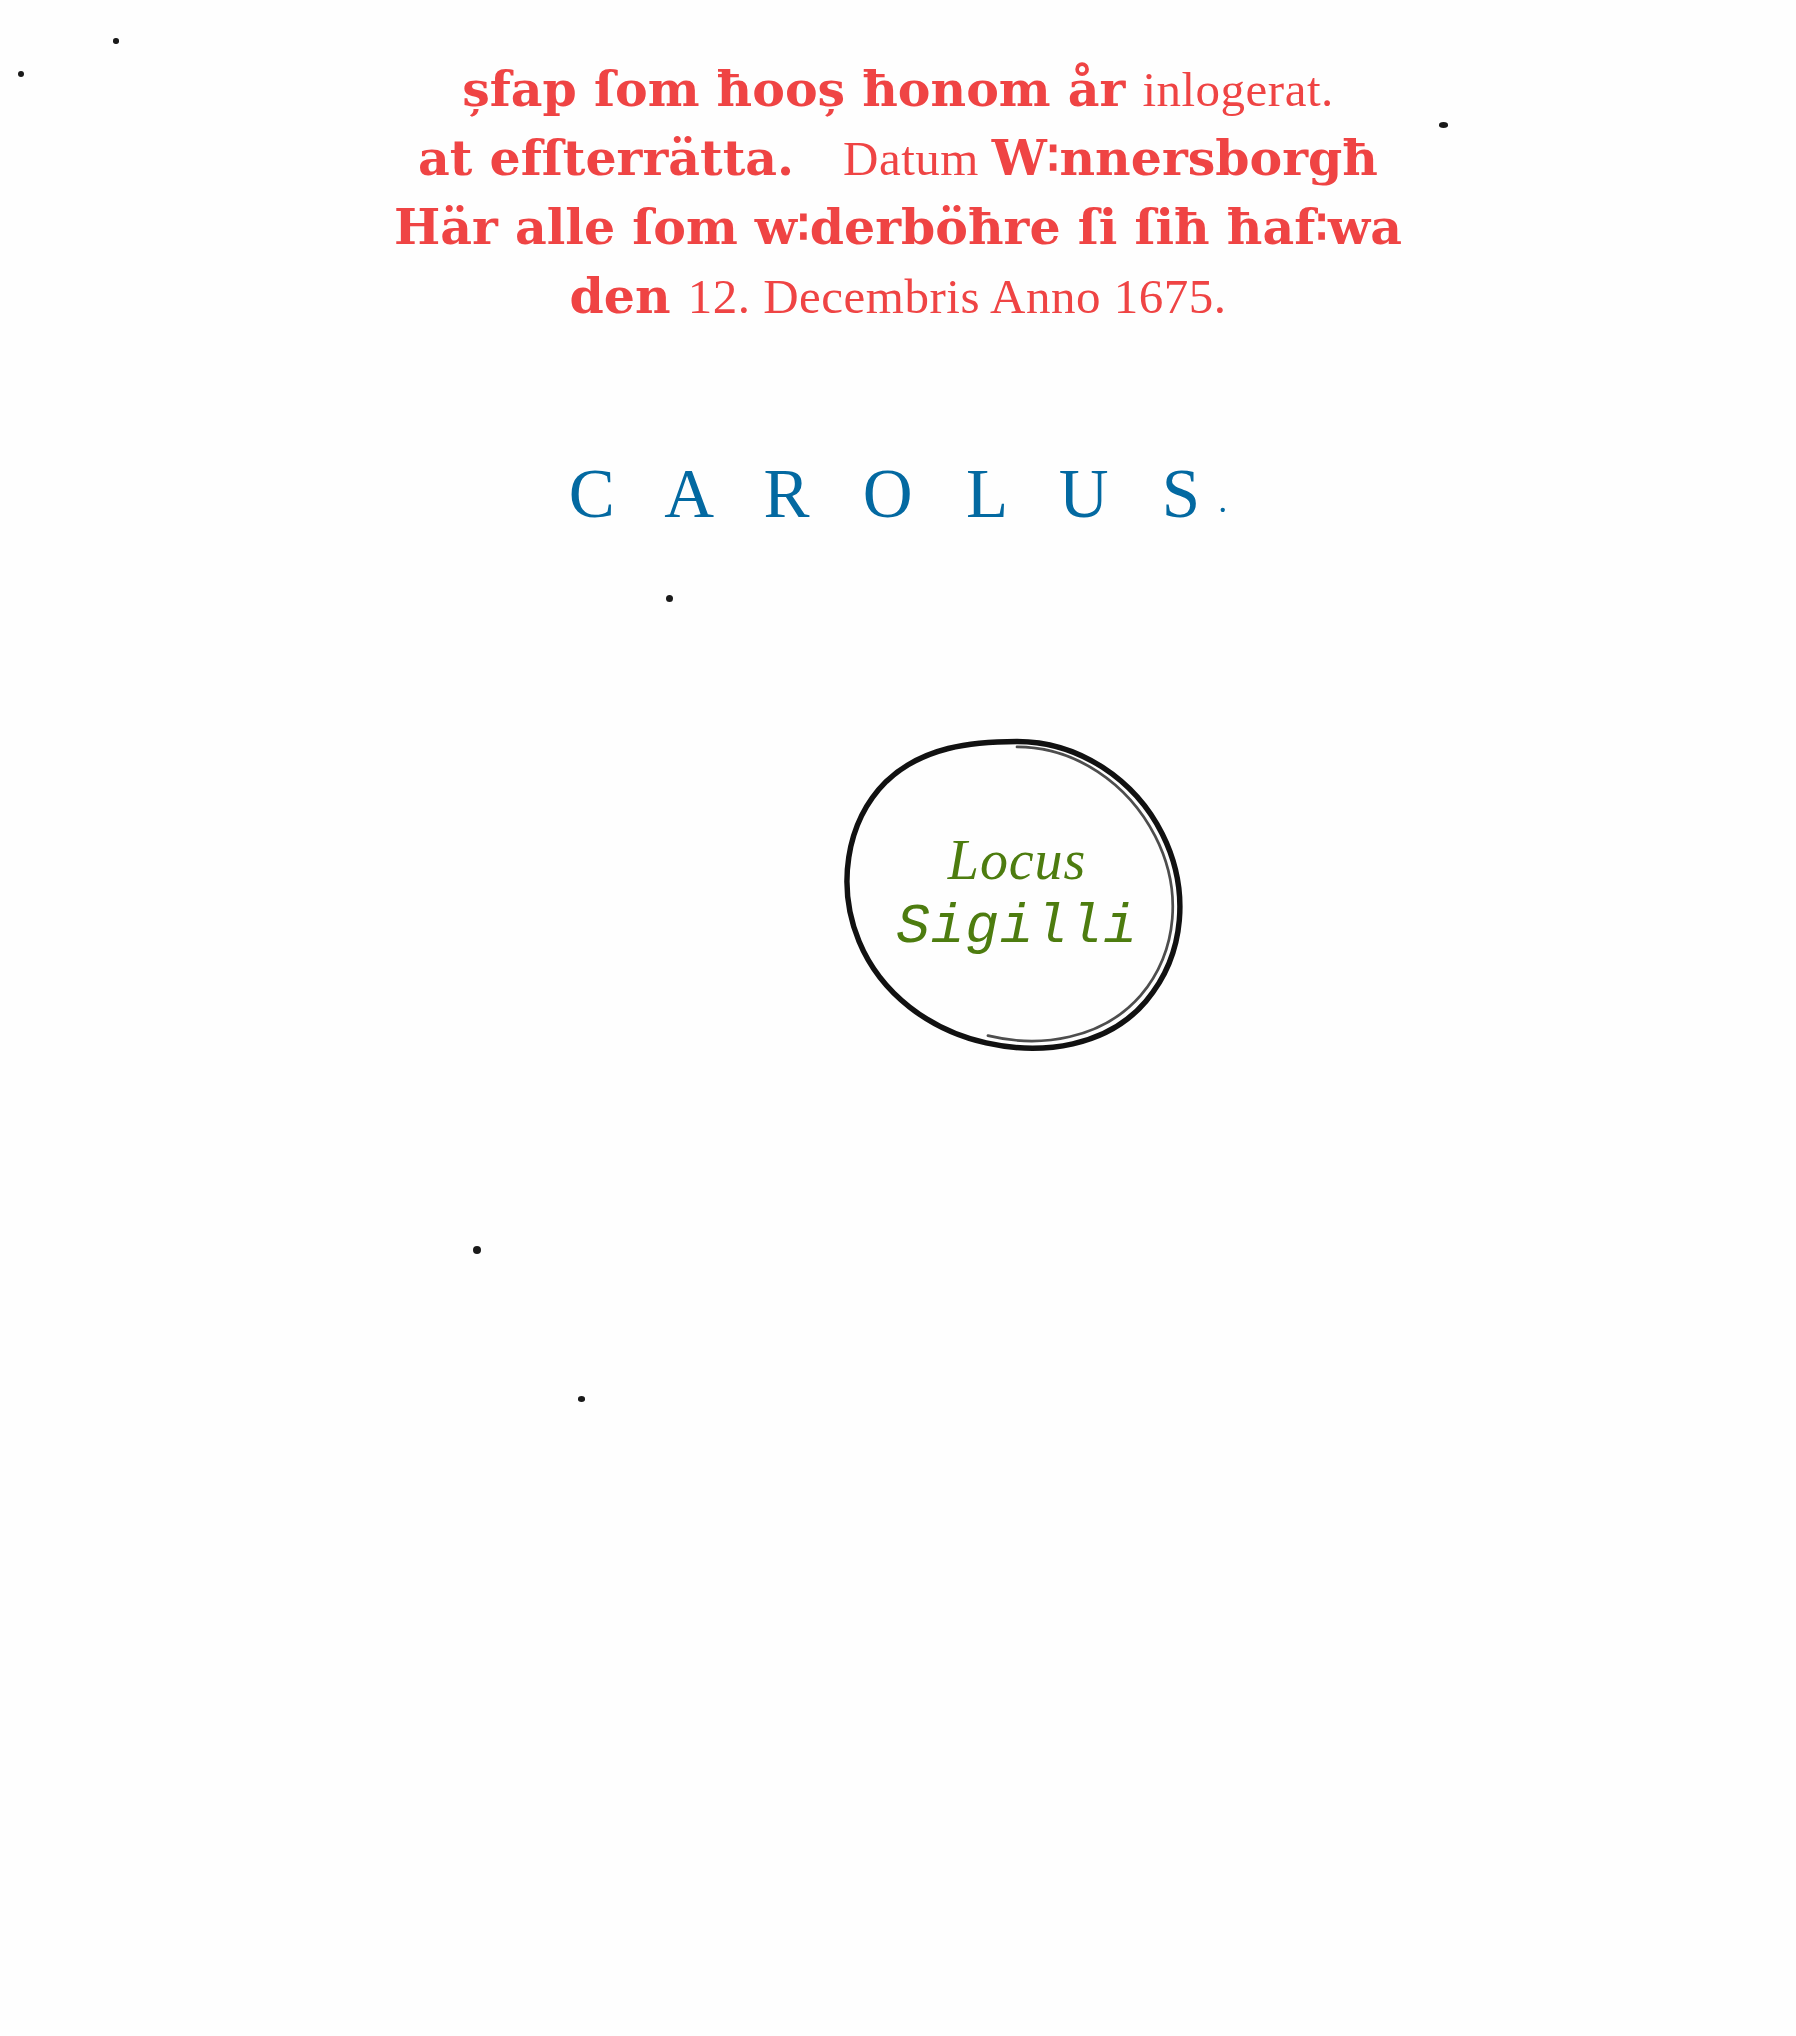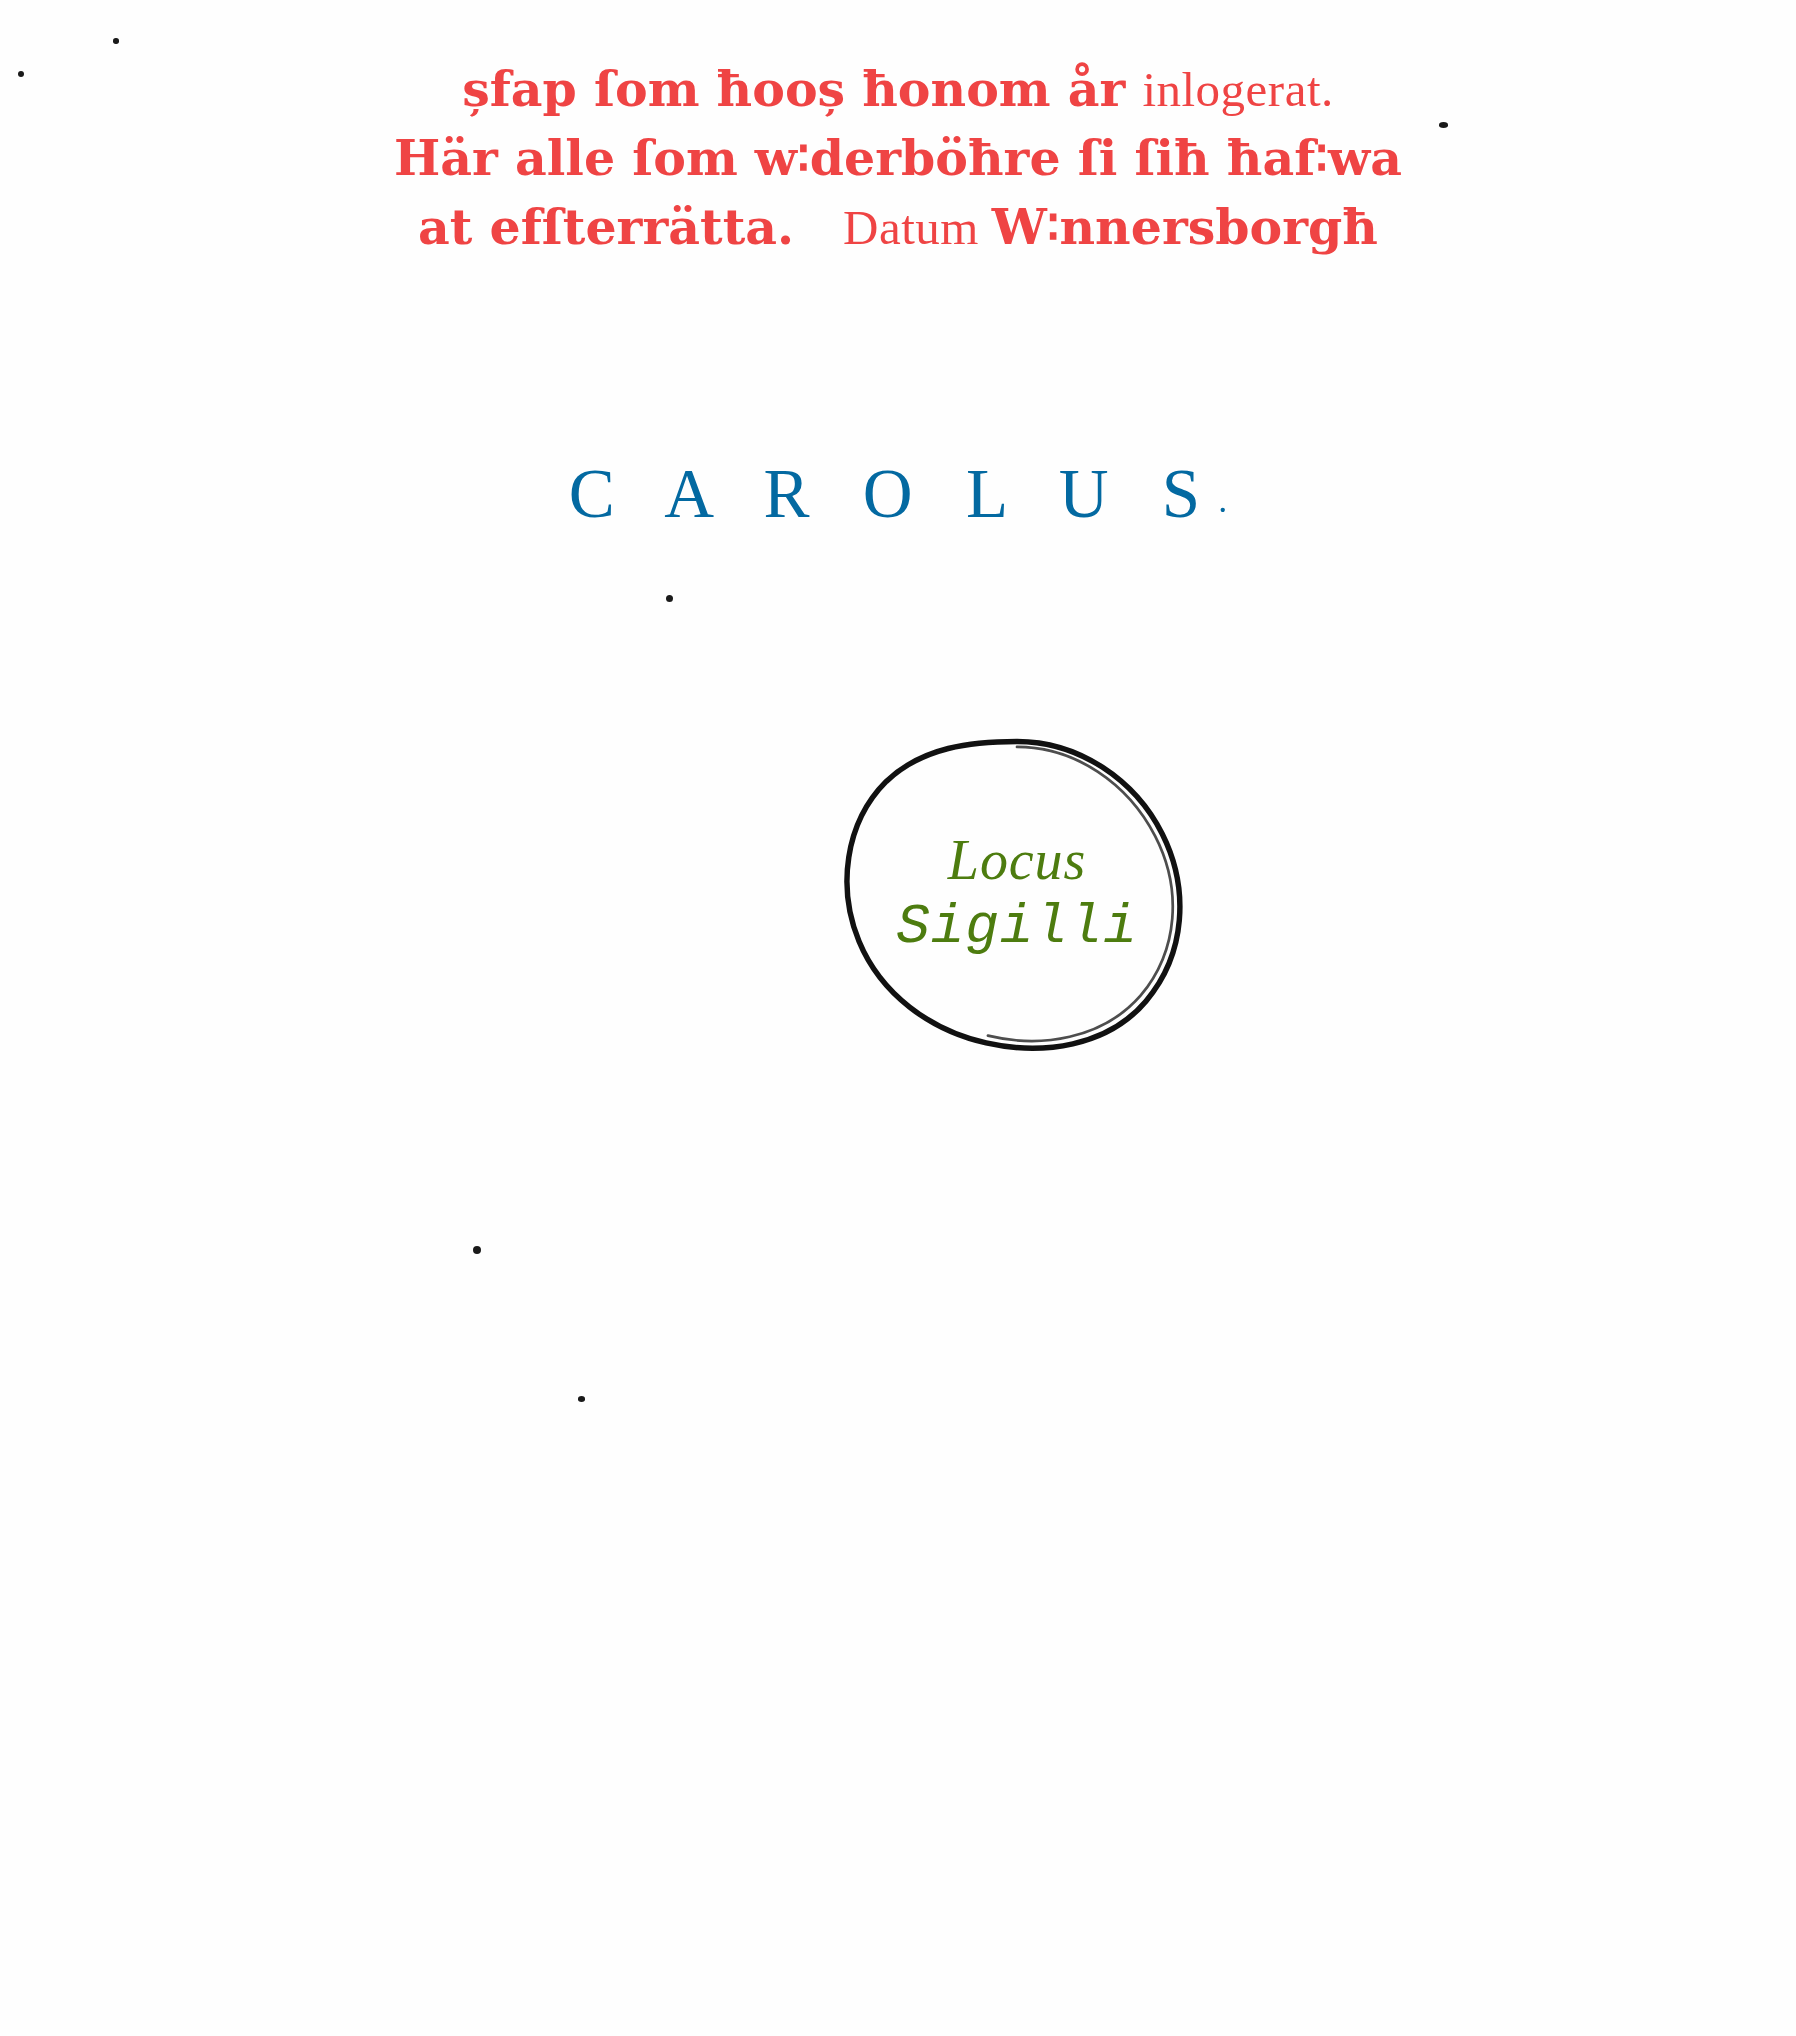--- a/index.html
+++ b/index.html
@@ -129,28 +129,31 @@
   <div class="speck" style="left:666px; top:595px; width:7.3px; height:7.3px;"></div>
   <div class="speck" style="left:473px; top:1246px; width:8.2px; height:8.2px;"></div>
   <div class="speck" style="left:578px; top:1396px; width:7.3px; height:5.5px;"></div>
 
   <div class="text-block">
 
     <div class="line line-1">
       <span class="gothic">șfap ſom ħooș ħonom år </span><span class="roman">inlogerat.</span>
     </div>
 
+    <div class="line line-3">
+      <span class="gothic">at efſterrätta. </span><span class="roman">Datum </span><span class="gothic">W∶nnersborgħ</span>
+    </div>
+
     <div class="line line-2">
       <span class="gothic">Här alle ſom w∶derböħre ſi ſiħ ħaf∶wa</span>
     </div>
 
-    <div class="line line-3">
-      <span class="gothic">at efſterrätta. </span><span class="roman">Datum </span><span class="gothic">W∶nnersborgħ</span>
+    <div class="line line-4">
+      <span class="gothic">den </span><span class="roman">12. Decembris Anno 1675.</span>
     </div>
-
 
   </div>
 
   <div class="signature">
     <span>C A R O L U S</span><span class="period">.</span>
   </div>
 
   <div class="seal">
     <svg width="364" height="316" viewBox="0 0 400 348" aria-hidden="true">
       <path d="M200 6

